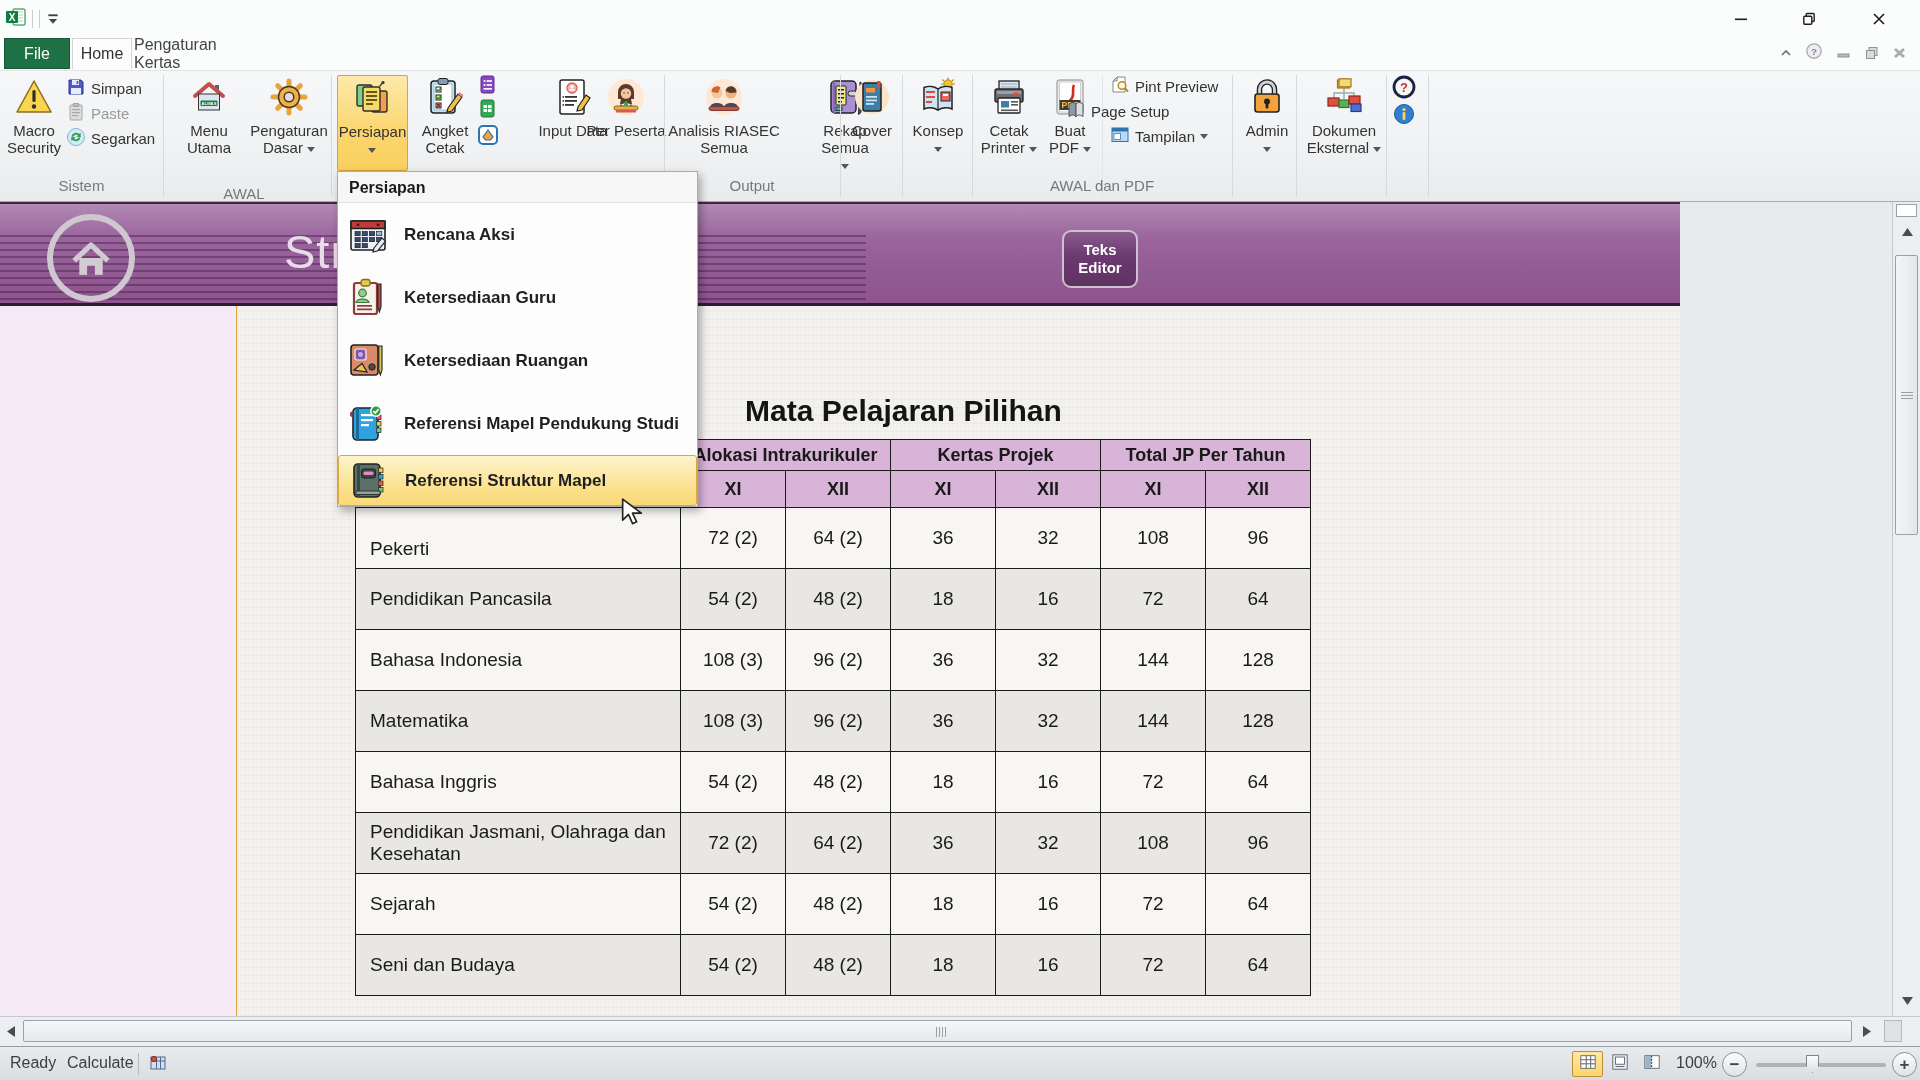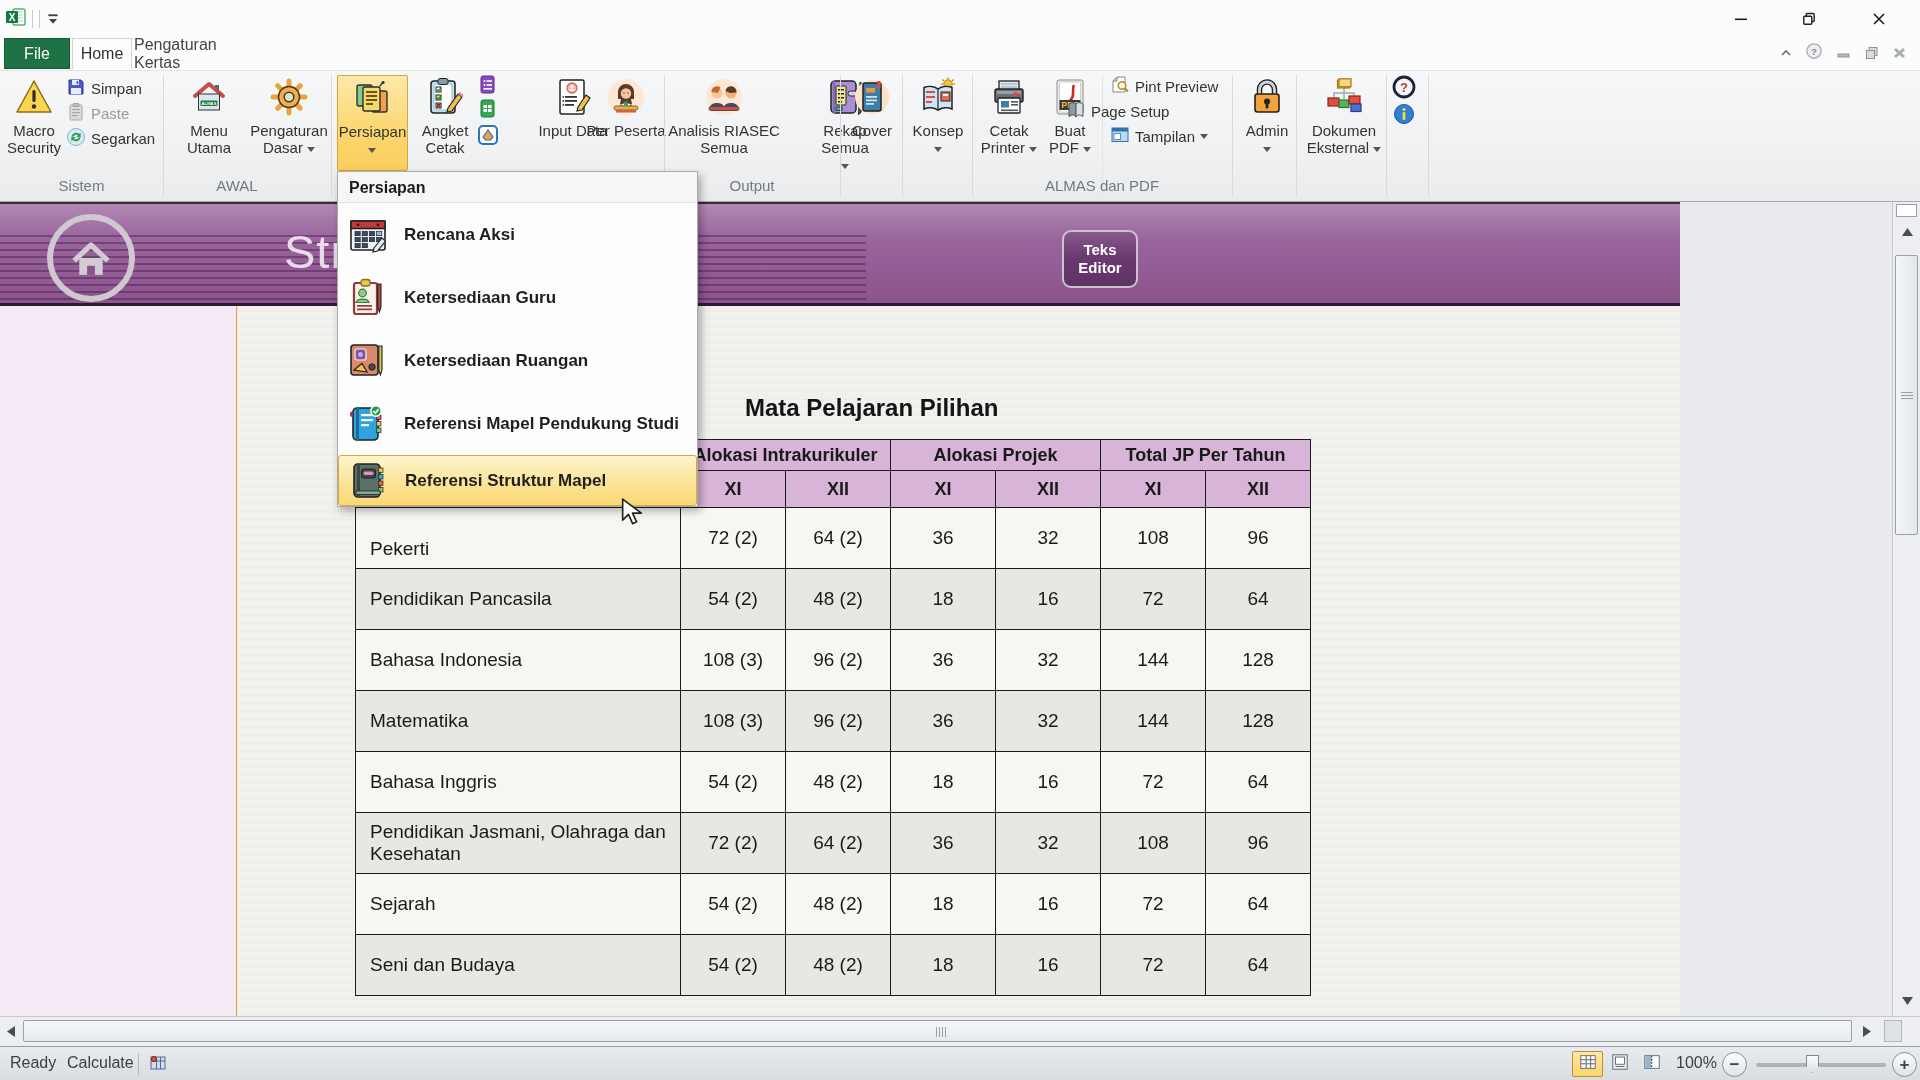--- a/index.html
+++ b/index.html
@@ -58,21 +58,21 @@
                  display:flex; align-items:center; justify-content:center; text-align:center; line-height:18px; }
   .banner-right { position:absolute; left:1680px; top:202px; width:212px; height:814px; background:#e8eaed; }
 
   
   .content { position:absolute; left:237px; top:306px; width:1443px; height:710px; background:#f2f1ee;
              background-image:repeating-linear-gradient(0deg, rgba(205,210,214,.18) 0 1px, transparent 1px 8px),
                               repeating-linear-gradient(90deg, rgba(205,210,214,.18) 0 1px, transparent 1px 8px); }
   .left-panel { position:absolute; left:0; top:306px; width:237px; height:710px; background:#f5e9f5; }
   .page-break-line { position:absolute; left:236px; top:306px; width:3px; height:710px; background:#e2a33a; }
   .heading1 { position:absolute; left:690px; top:358px; font-size:26px; font-weight:bold; color:#141414; }
-  .heading2 { position:absolute; left:745px; top:394px; font-size:24px; font-weight:bold; color:#141414; }
+  .heading2 { position:absolute; left:745px; top:394px; font-size:30px; font-weight:bold; color:#141414; }
 
   table.struct { position:absolute; left:355px; top:439px; border-collapse:collapse; table-layout:fixed;
                  font-family:"Liberation Sans", sans-serif; }
   table.struct th, table.struct td { border:1.5px solid #1a1a1a; color:#1a1a1a; }
   table.struct th { background:#d9b4d9; font-size:18px; font-weight:bold; text-align:center; }
   tr.h1 { height:31px; } tr.h2 { height:37px; }
   table.struct td { font-size:19px; height:61px; text-align:center; vertical-align:middle; }
   table.struct td.name { text-align:left; padding-left:14px; }
   table.struct td.bottom { vertical-align:bottom; padding-bottom:8px; }
   tr.even td { background:#f7f6f3; } tr.odd td { background:#e8e7e4; }
@@ -243,21 +243,21 @@
             <g stroke="#eba33d" stroke-width="5" stroke-linecap="round">
               <path d="M20 4v7M20 29v7M4 20h7M29 20h7M8.7 8.7l5 5M26.3 26.3l5 5M31.3 8.7l-5 5M13.7 26.3l-5 5"></path>
             </g>
             <circle cx="20" cy="20" r="10.5" fill="#f0b050" stroke="#4a3a1a" stroke-width="1.5"></circle>
             <circle cx="20" cy="20" r="4.8" fill="#dcdcdc" stroke="#4a3a1a" stroke-width="1.5"></circle>
           </svg></span>
       <div class="lbl"><span>Pengaturan Dasar</span> <span class="caret"><svg viewBox="0 0 8 5">
               <path d="M0 0h8L4 5z" fill="#555"></path>
             </svg></span></div>
     </div>
-    <div class="glabel" style="left:160px;width:154px;">AWAL</div>
+    <div class="glabel" style="left:167px;width:154px;margin-top:8px;">AWAL</div>
     <div class="rdiv" style="left:331px;"></div>
 
     <div class="rbtn hlbtn" style="left:337px;width:71px;">
       <span class="ic40"><svg viewBox="0 0 40 40">
             <circle cx="30" cy="4.5" r="1.6" fill="#333"></circle>
             <path d="M26.5 8.5 30 4.5" stroke="#333" stroke-width="1.2"></path>
             <rect x="4" y="7" width="15" height="21" rx="2" fill="#7dcf8a" stroke="#2f2f2f" stroke-width="1.4"></rect>
             <rect x="19" y="13" width="15" height="21" rx="2" fill="#f2a04e" stroke="#2f2f2f" stroke-width="1.4"></rect>
             <rect x="10" y="9" width="17" height="24" rx="2" fill="#f5d96b" stroke="#2f2f2f" stroke-width="1.4"></rect>
             <g fill="#6b5618">
@@ -463,21 +463,21 @@
             <rect x="2" y="3" width="16" height="3.5" fill="#2e74b5"></rect>
             <rect x="4" y="8.5" width="6.5" height="6" fill="#fff" stroke="#5b8ec4"></rect>
           </svg></span>
         <span>Tampilan</span> 
         <span class="caret">
           <svg viewBox="0 0 8 5">
             <path d="M0 0h8L4 5z" fill="#555"></path>
           </svg>
         </span>
       </div>
-    <div class="glabel" style="left:974px;width:256px;">ALMAS dan PDF</div>
+    <div class="glabel" style="left:974px;width:256px;">AWAL dan PDF</div>
     <div class="rdiv" style="left:1232px;"></div>
 
     <div class="rbtn" style="left:1238px;width:58px;">
       <span class="ic40"><svg viewBox="0 0 40 40">
             <path d="M12.5 18v-5.5a7.5 7.5 0 0 1 15 0V18" fill="none" stroke="#222" stroke-width="5.5"></path>
             <path d="M12.5 18v-5.5a7.5 7.5 0 0 1 15 0V18" fill="none" stroke="#cfd4da" stroke-width="2.8"></path>
             <rect x="8" y="17" width="24" height="18" rx="2.5" fill="#f2a33c" stroke="#222" stroke-width="1.6"></rect>
             <circle cx="20" cy="24.5" r="3" fill="#222"></circle>
             <rect x="18.6" y="25.5" width="2.8" height="6" rx="1.2" fill="#222"></rect>
           </svg></span>
@@ -542,21 +542,21 @@
         <col style="width: 105px;">
         <col style="width: 105px;">
         <col style="width: 105px;">
         <col style="width: 105px;">
         <col style="width: 105px;">
       </colgroup>
       <thead>
         <tr class="h1">
           <th rowspan="2"></th>
           <th colspan="2">Alokasi Intrakurikuler</th>
-          <th colspan="2">Alokasi Projek</th>
+          <th colspan="2">Kertas Projek</th>
           <th colspan="2">Total JP Per Tahun</th>
         </tr>
         <tr class="h2">
           <th>XI</th>
           <th>XII</th>
           <th>XI</th>
           <th>XII</th>
           <th>XI</th>
           <th>XII</th>
         </tr>

